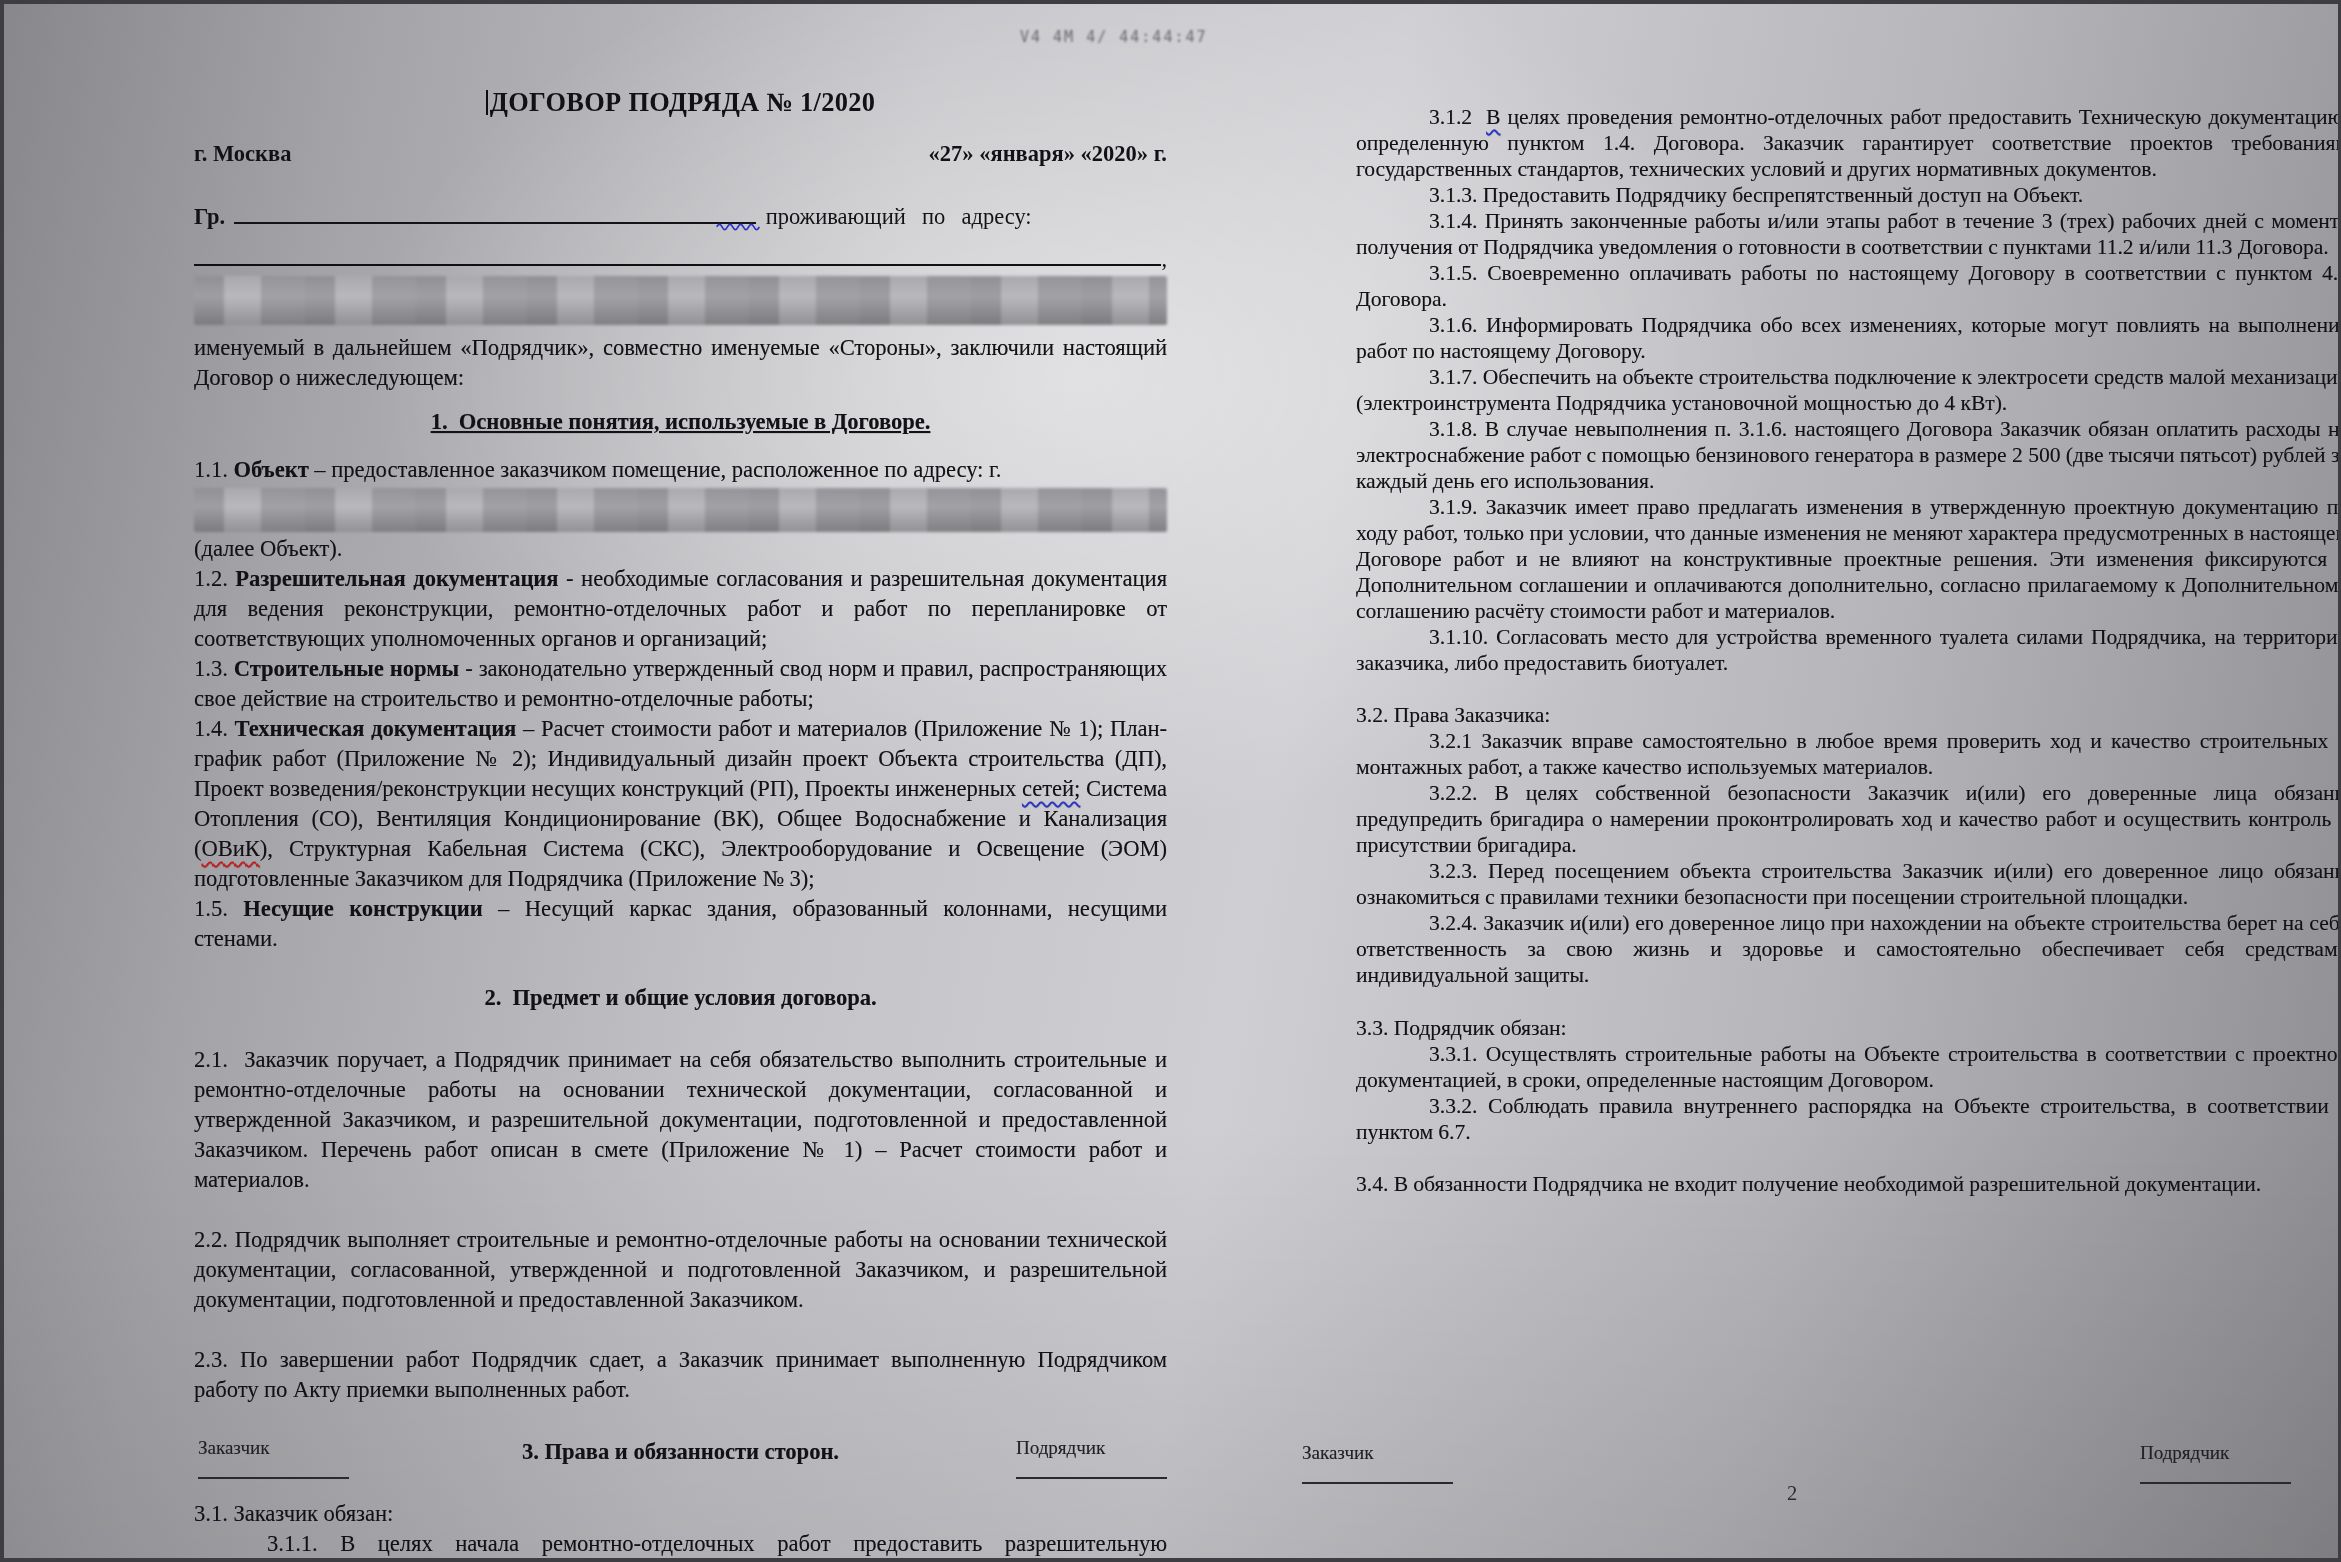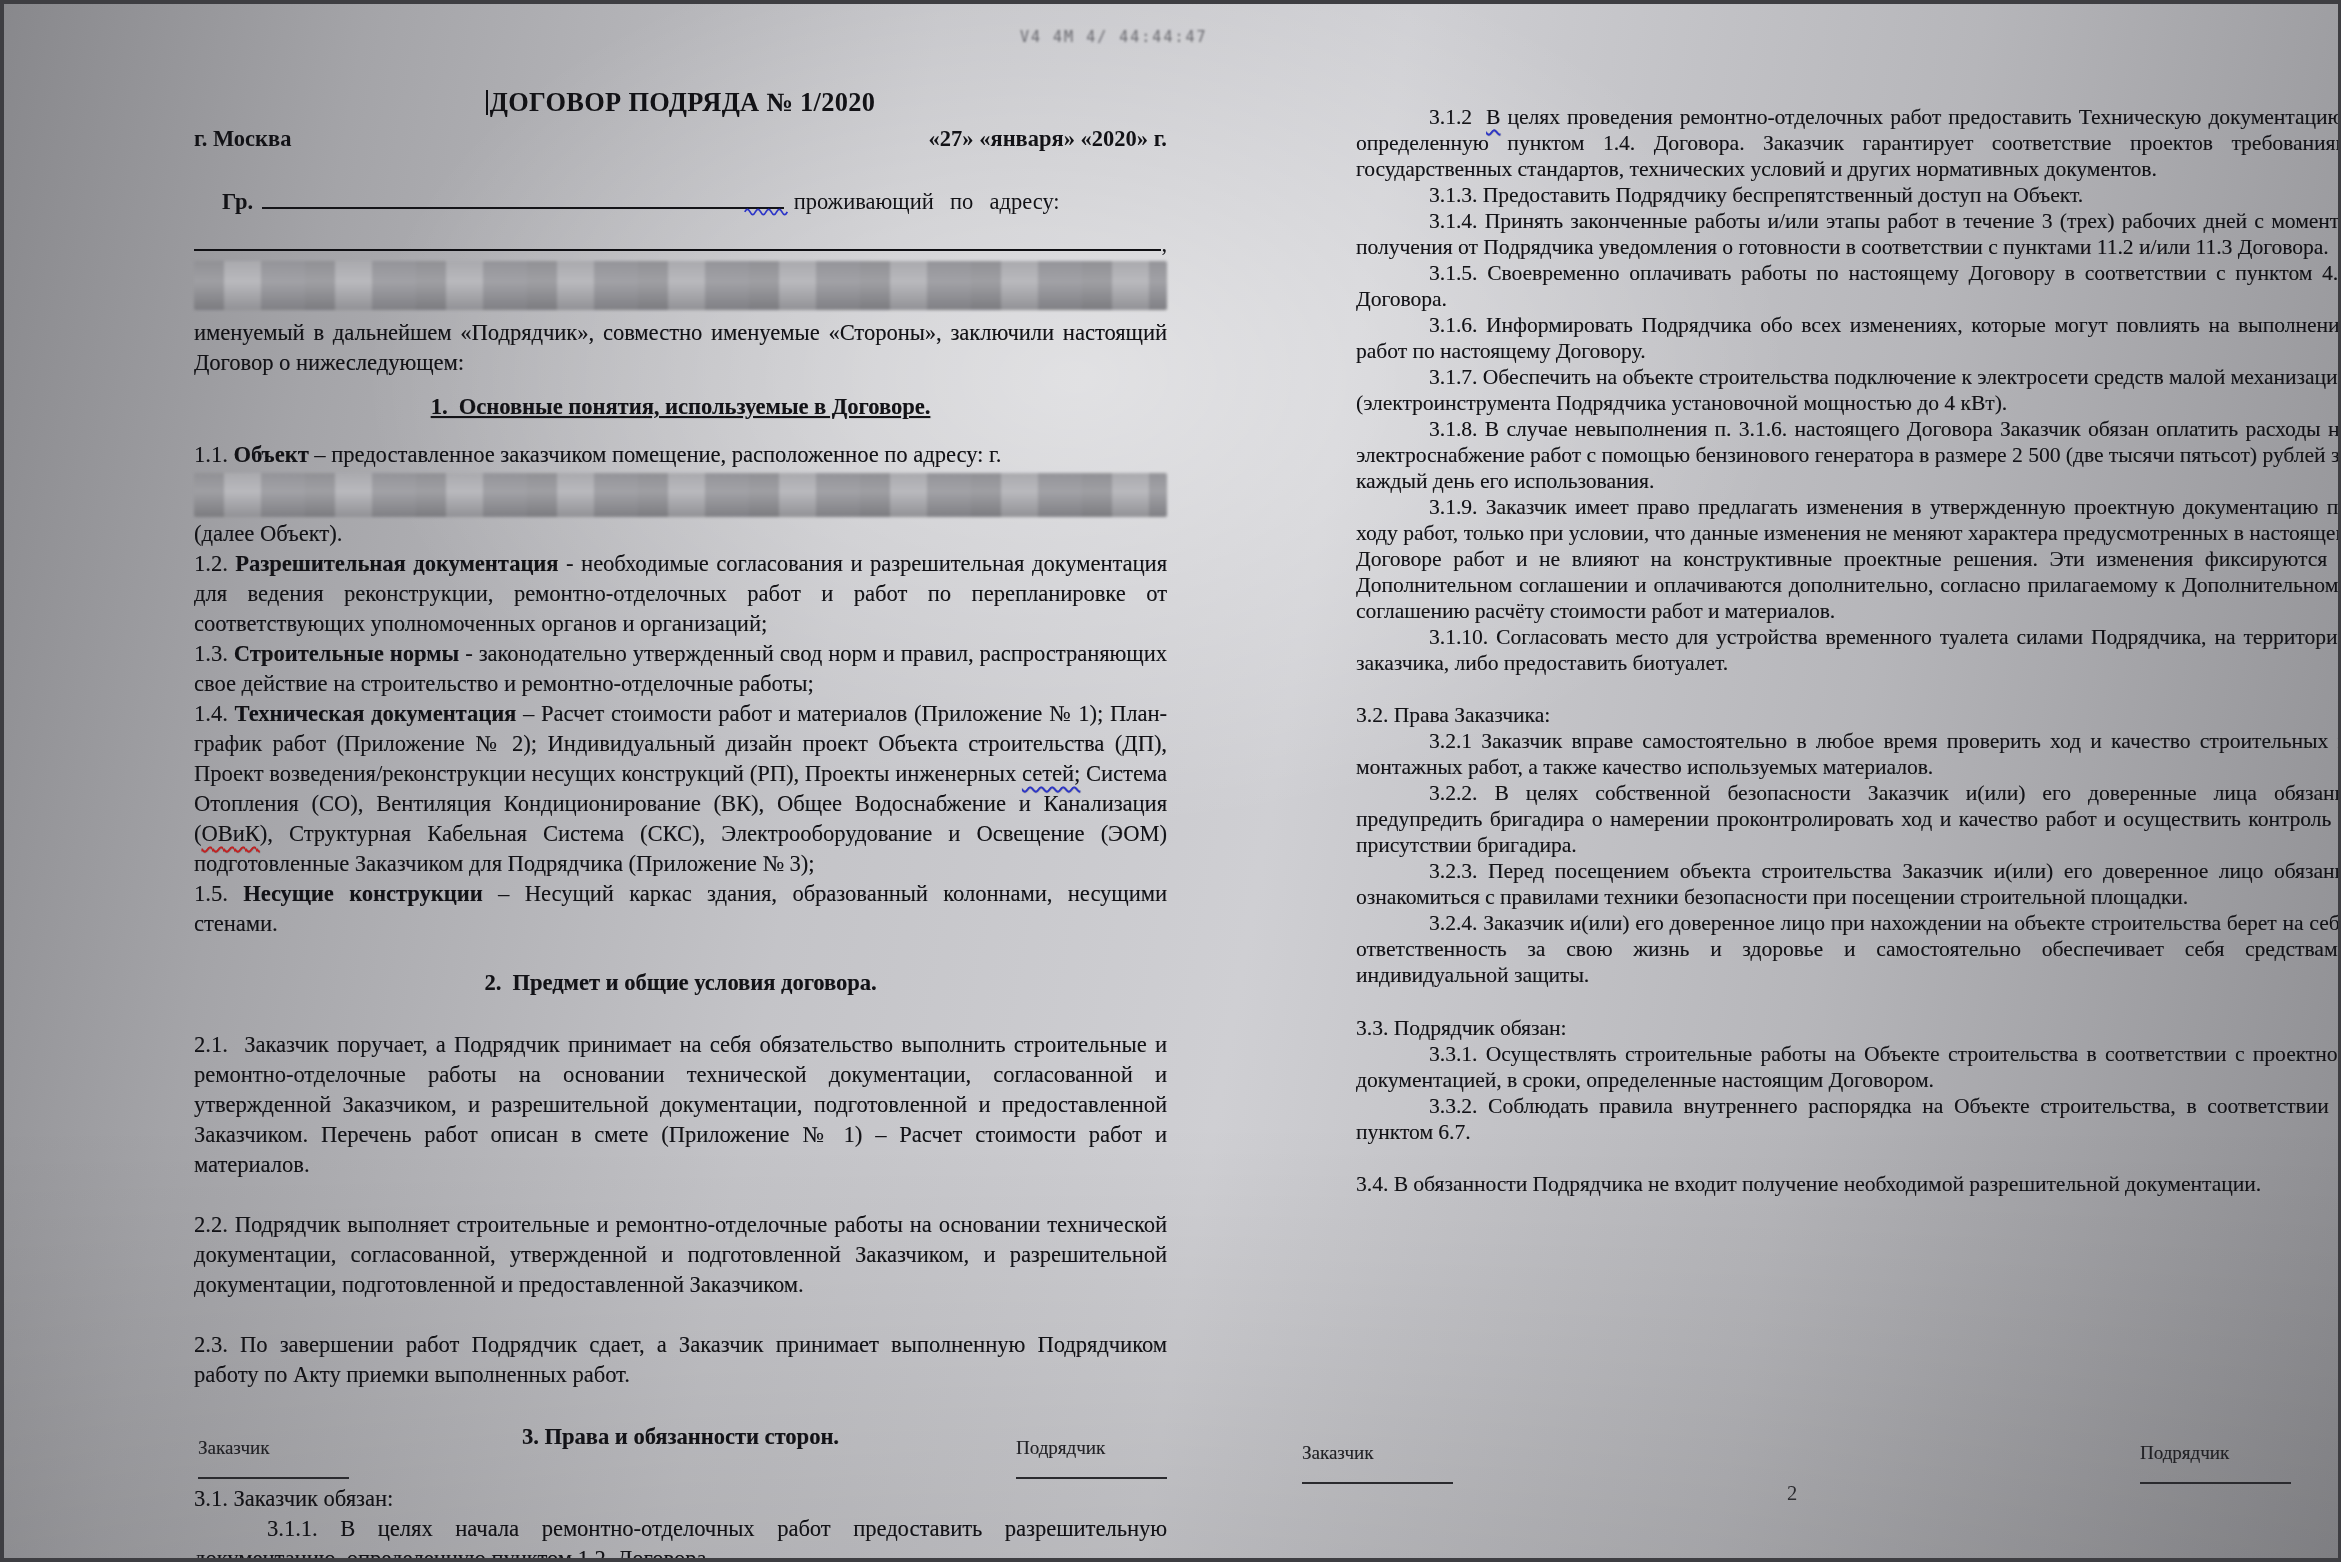--- a/index.html
+++ b/index.html
@@ -14,24 +14,24 @@
       linear-gradient(100deg,#88888c 0%,#a4a4a8 14%,#c4c4c8 36%,#cfcfd3 54%,#b6b6ba 76%,#8c8c90 100%);
     font-family:"Liberation Serif","DejaVu Serif",serif;
     color:#121216;
     overflow:hidden;
   }
   .doc{position:absolute;}
   .col-left{left:190px;top:83px;width:973px;font-size:22.5px;line-height:30px;}
   .col-right{left:1352px;top:100px;width:993px;font-size:21.5px;line-height:26px;}
   p{margin:0;text-align:justify;text-shadow:0.3px 0.3px 0.5px rgba(15,15,20,0.35);}
   .bold{font-weight:bold;}
-  .title{font-size:26.4px;font-weight:bold;text-align:center;margin-bottom:7px;letter-spacing:0.3px;}
+  .title{font-size:26.4px;font-weight:bold;text-align:center;margin-bottom:22px;letter-spacing:0.3px;}
   .cursor{display:inline-block;width:2px;height:25px;background:#0e0e12;vertical-align:-4px;margin-right:2px;}
   .city-row{display:flex;justify-content:space-between;font-weight:bold;margin-bottom:30px;}
-  .gr-row{display:flex;align-items:baseline;margin-bottom:9.3px;margin-left:28px;}
+  .gr-row{display:flex;align-items:baseline;margin-bottom:9.3px;}
   .gr-blank{flex:1 1 auto;border-bottom:2px solid #141418;height:1.02em;margin:0 9.3px 0 9.3px;max-width:522px;position:relative;}
   .squiggle{position:absolute;right:-4px;bottom:-8.6px;}
   .gr-tail{word-spacing:10.6px;white-space:nowrap;}
   .addr-row{display:flex;align-items:baseline;margin-bottom:2.6px;}
   .addr-blank{flex:1 1 auto;border-bottom:2.6px solid #101014;height:1em;}
   .redact{filter:blur(1.7px);border-radius:2px;
     background:
       repeating-linear-gradient(90deg, rgba(55,55,60,0.22) 0 30px, rgba(165,165,170,0.14) 30px 67px, rgba(85,85,92,0.26) 67px 111px),
       linear-gradient(180deg,#aaaaae 0%,#bcbcc0 42%,#8e8e92 100%);}
   .redact-1{height:49px;margin-bottom:8px;}

